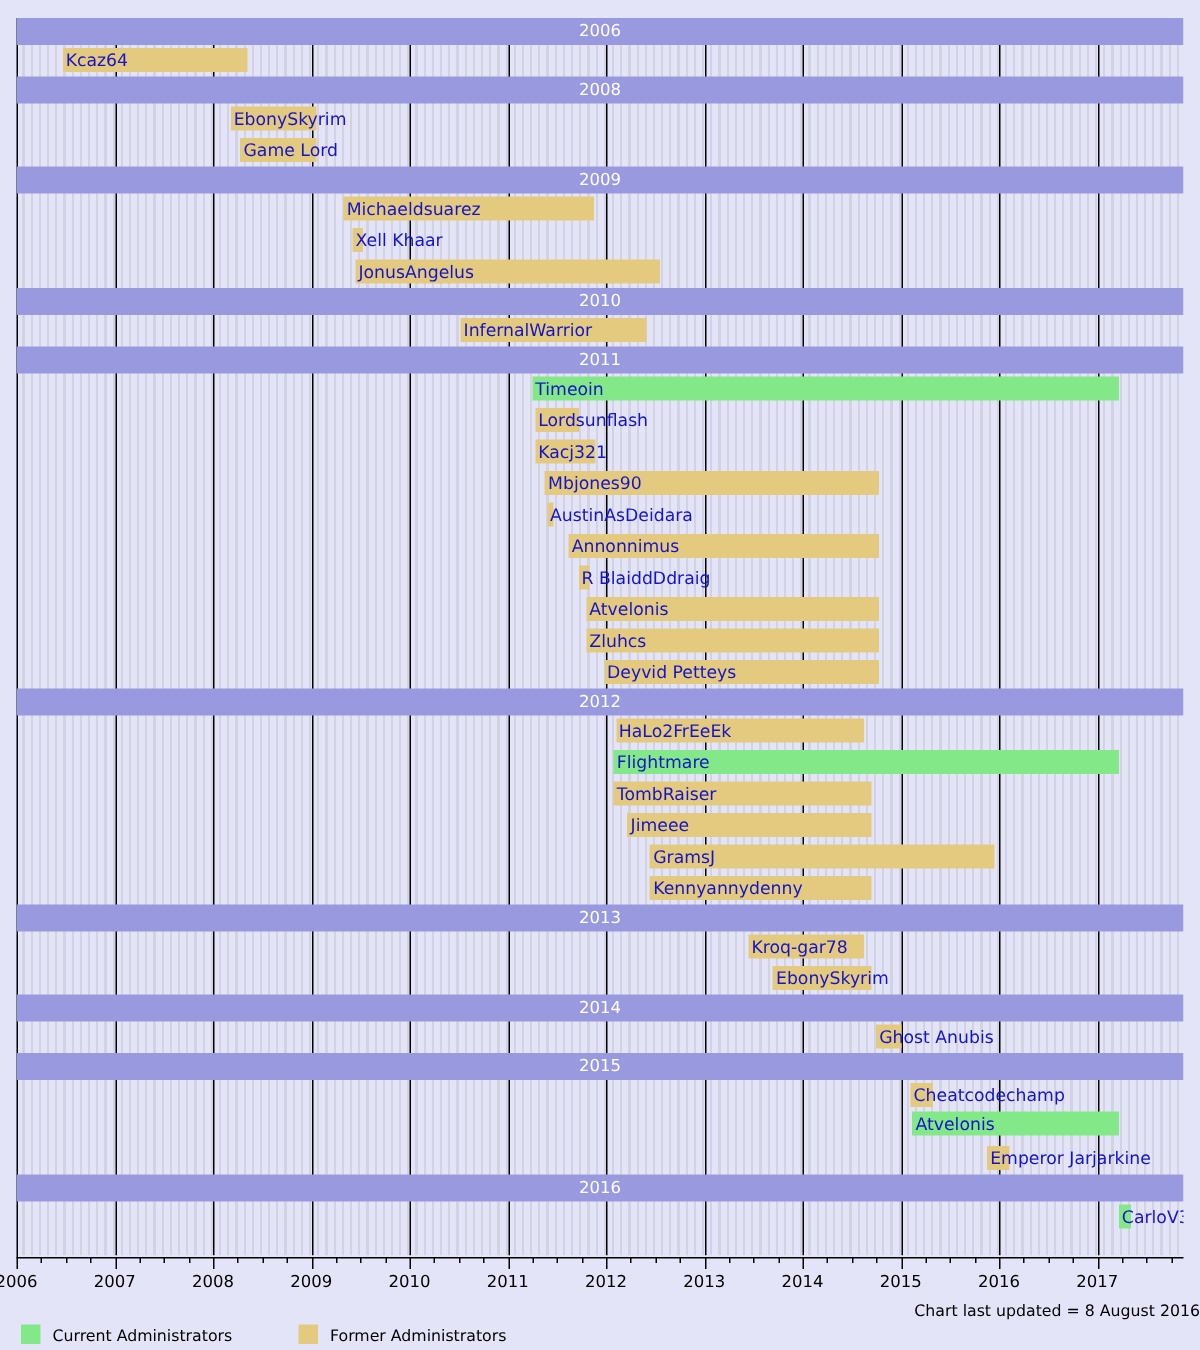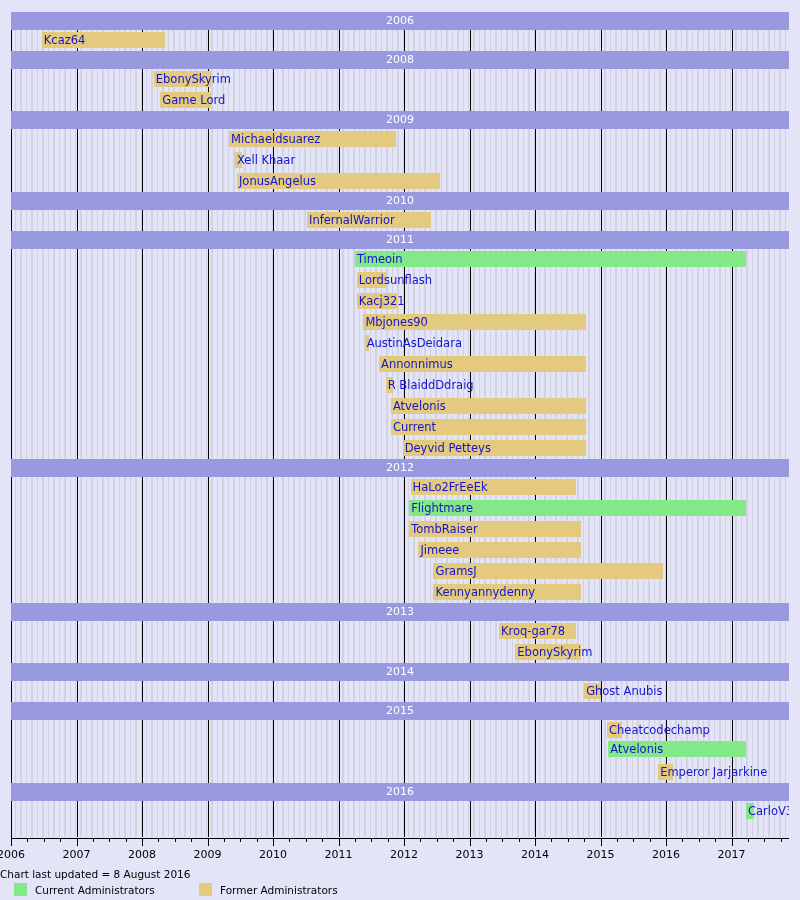--- a/index.html
+++ b/index.html
@@ -100,21 +100,21 @@
     font-size: 11px;
     color: #000;
     transform: translateX(-50%);
     white-space: nowrap;
   }
   
   #updated {
     position: absolute;
     left: 0; right: 0;
     top: 868px;
-    text-align: left;
+    text-align: right;
     font-size: 10.5px;
     color: #000;
   }
   #legend {
     position: absolute;
     left: 14px; top: 883px;
     font-size: 10.5px;
     color: #000;
   }
   .legitem {
@@ -214,21 +214,21 @@
         <div class="row" style="top: 363px;">
           <div class="bar former" style="left: 374.66px; width: 7.205px;"></div>
           <div class="barlabel" style="left: 374.66px;">R BlaiddDdraig</div>
         </div>
         <div class="row" style="top: 384px;">
           <div class="bar former" style="left: 379.9px; width: 195.19px;"></div>
           <div class="barlabel" style="left: 379.9px;">Atvelonis</div>
         </div>
         <div class="row" style="top: 405px;">
           <div class="bar former" style="left: 379.9px; width: 195.19px;"></div>
-          <div class="barlabel" style="left: 379.9px;">Current</div>
+          <div class="barlabel" style="left: 379.9px;">Zluhcs</div>
         </div>
         <div class="row" style="top: 426px;">
           <div class="bar former" style="left: 391.69px; width: 183.4px;"></div>
           <div class="barlabel" style="left: 391.69px;">Deyvid Petteys</div>
         </div>
         <div class="yearband" style="top: 447px;">2012</div>
         <div class="row" style="top: 465px; padding-left: 10px;">
           <div class="bar former" style="left: 399.55px; width: 165.06px;"></div>
           <div class="barlabel" style="left: 399.55px;">HaLo2FrEeEk</div>
         </div>

